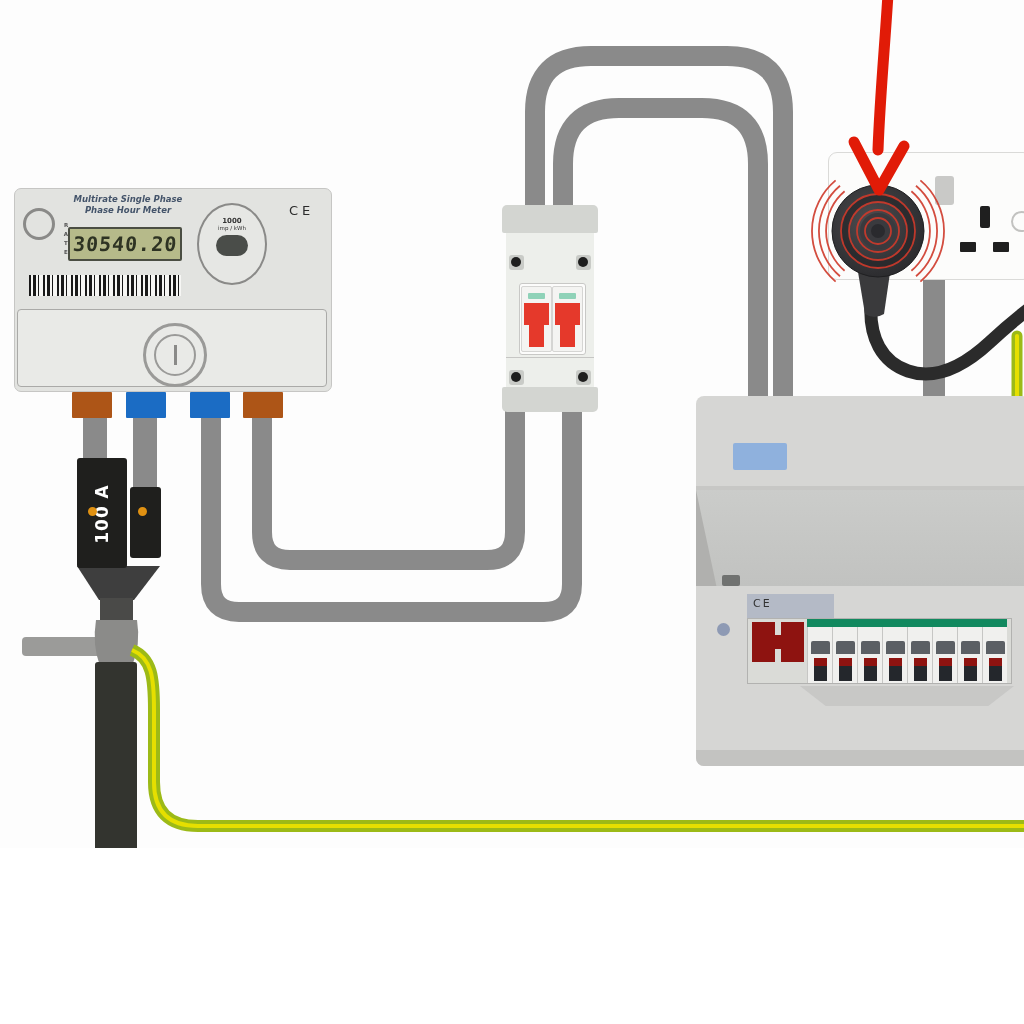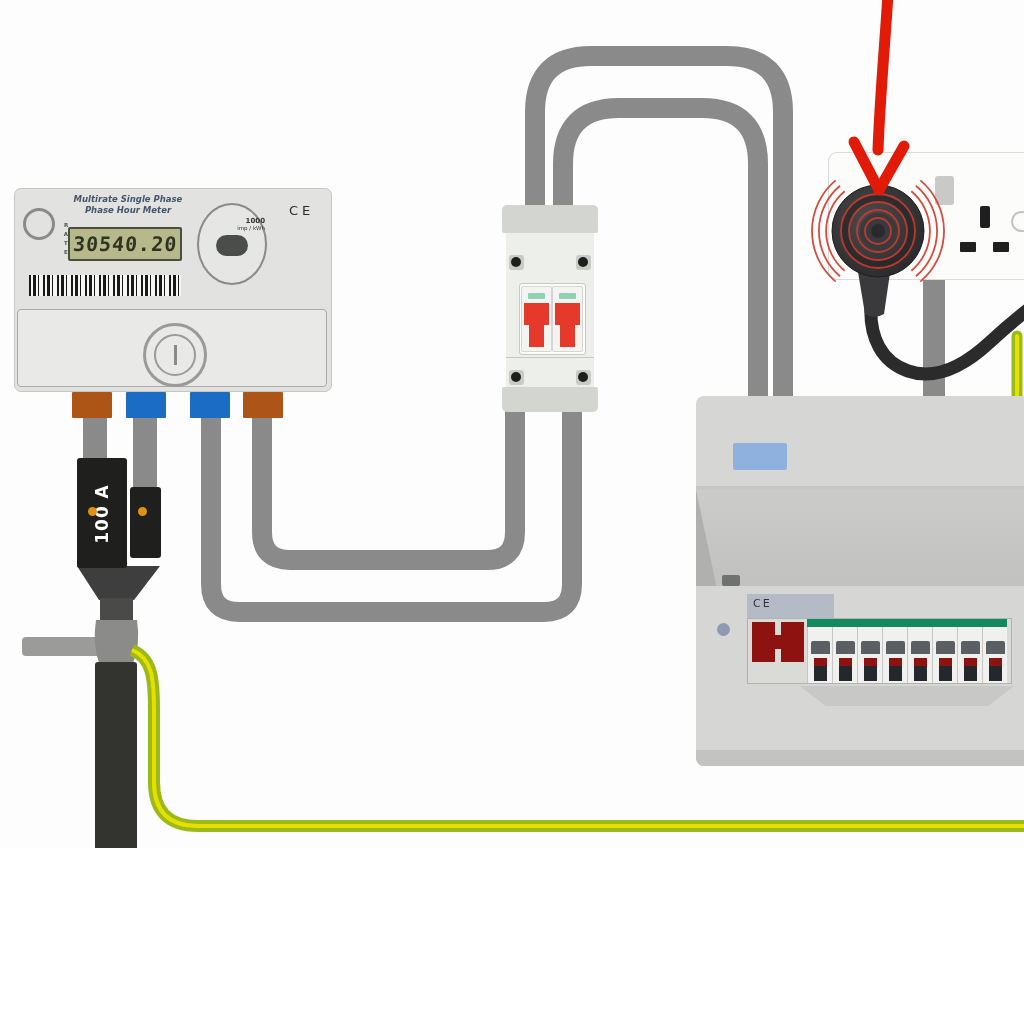--- a/index.html
+++ b/index.html
@@ -17,21 +17,21 @@
                font-style:italic;font-weight:bold;color:#44546a;}
   .rate{left:40px;top:33px;width:14px;height:50px;font-size:5.5px;font-weight:bold;color:#555;
         writing-mode:vertical-rl;text-orientation:upright;letter-spacing:3px;}
   .lcd{left:53px;top:38px;width:110px;height:30px;background:#b6ba8a;border:2px solid #4a4d42;border-radius:2px;
        display:flex;align-items:center;justify-content:center;}
   .lcd span{font-family:"DejaVu Sans Mono",monospace;font-weight:bold;font-size:20px;color:#2e3323;
             letter-spacing:1px;transform:skewX(-5deg);}
   .barcode{left:14px;top:86px;width:152px;height:21px;
      background:repeating-linear-gradient(90deg,#191919 0 2px,#f6f6f4 2px 4px,#191919 4px 7px,#f6f6f4 7px 9px,#191919 9px 10px,#f6f6f4 10px 14px);}
   .pulse{left:182px;top:14px;width:66px;height:78px;border:2px solid #8a8a88;border-radius:50%;
-         background:#e6e7e4;text-align:right;}
+         background:#e6e7e4;text-align:center;}
   .pulse .r1{font-size:7px;font-weight:bold;color:#333;margin-top:12px;}
   .pulse .r2{font-size:5.5px;color:#333;}
   .pulse .pill{width:32px;height:21px;background:#4a4d49;border-radius:11px;margin:4px auto 0;}
   .meter-ce{left:274px;top:14px;font-size:13px;color:#2b2b2b;letter-spacing:4px;}
   .seal{left:128px;top:134px;width:58px;height:58px;border:3px solid #9a9a98;border-radius:50%;}
   .seal .in{position:absolute;left:8px;top:8px;width:38px;height:38px;border:2px solid #9a9a98;border-radius:50%;}
   .seal .ln{position:absolute;left:28px;top:19px;width:3px;height:20px;background:#8a8a88;}
   .term{top:392px;width:40px;height:26px;border-radius:1px;z-index:2;}
   
   .fuse{left:77px;top:458px;width:50px;height:110px;background:#1f1f1d;border-radius:3px;z-index:2;}

